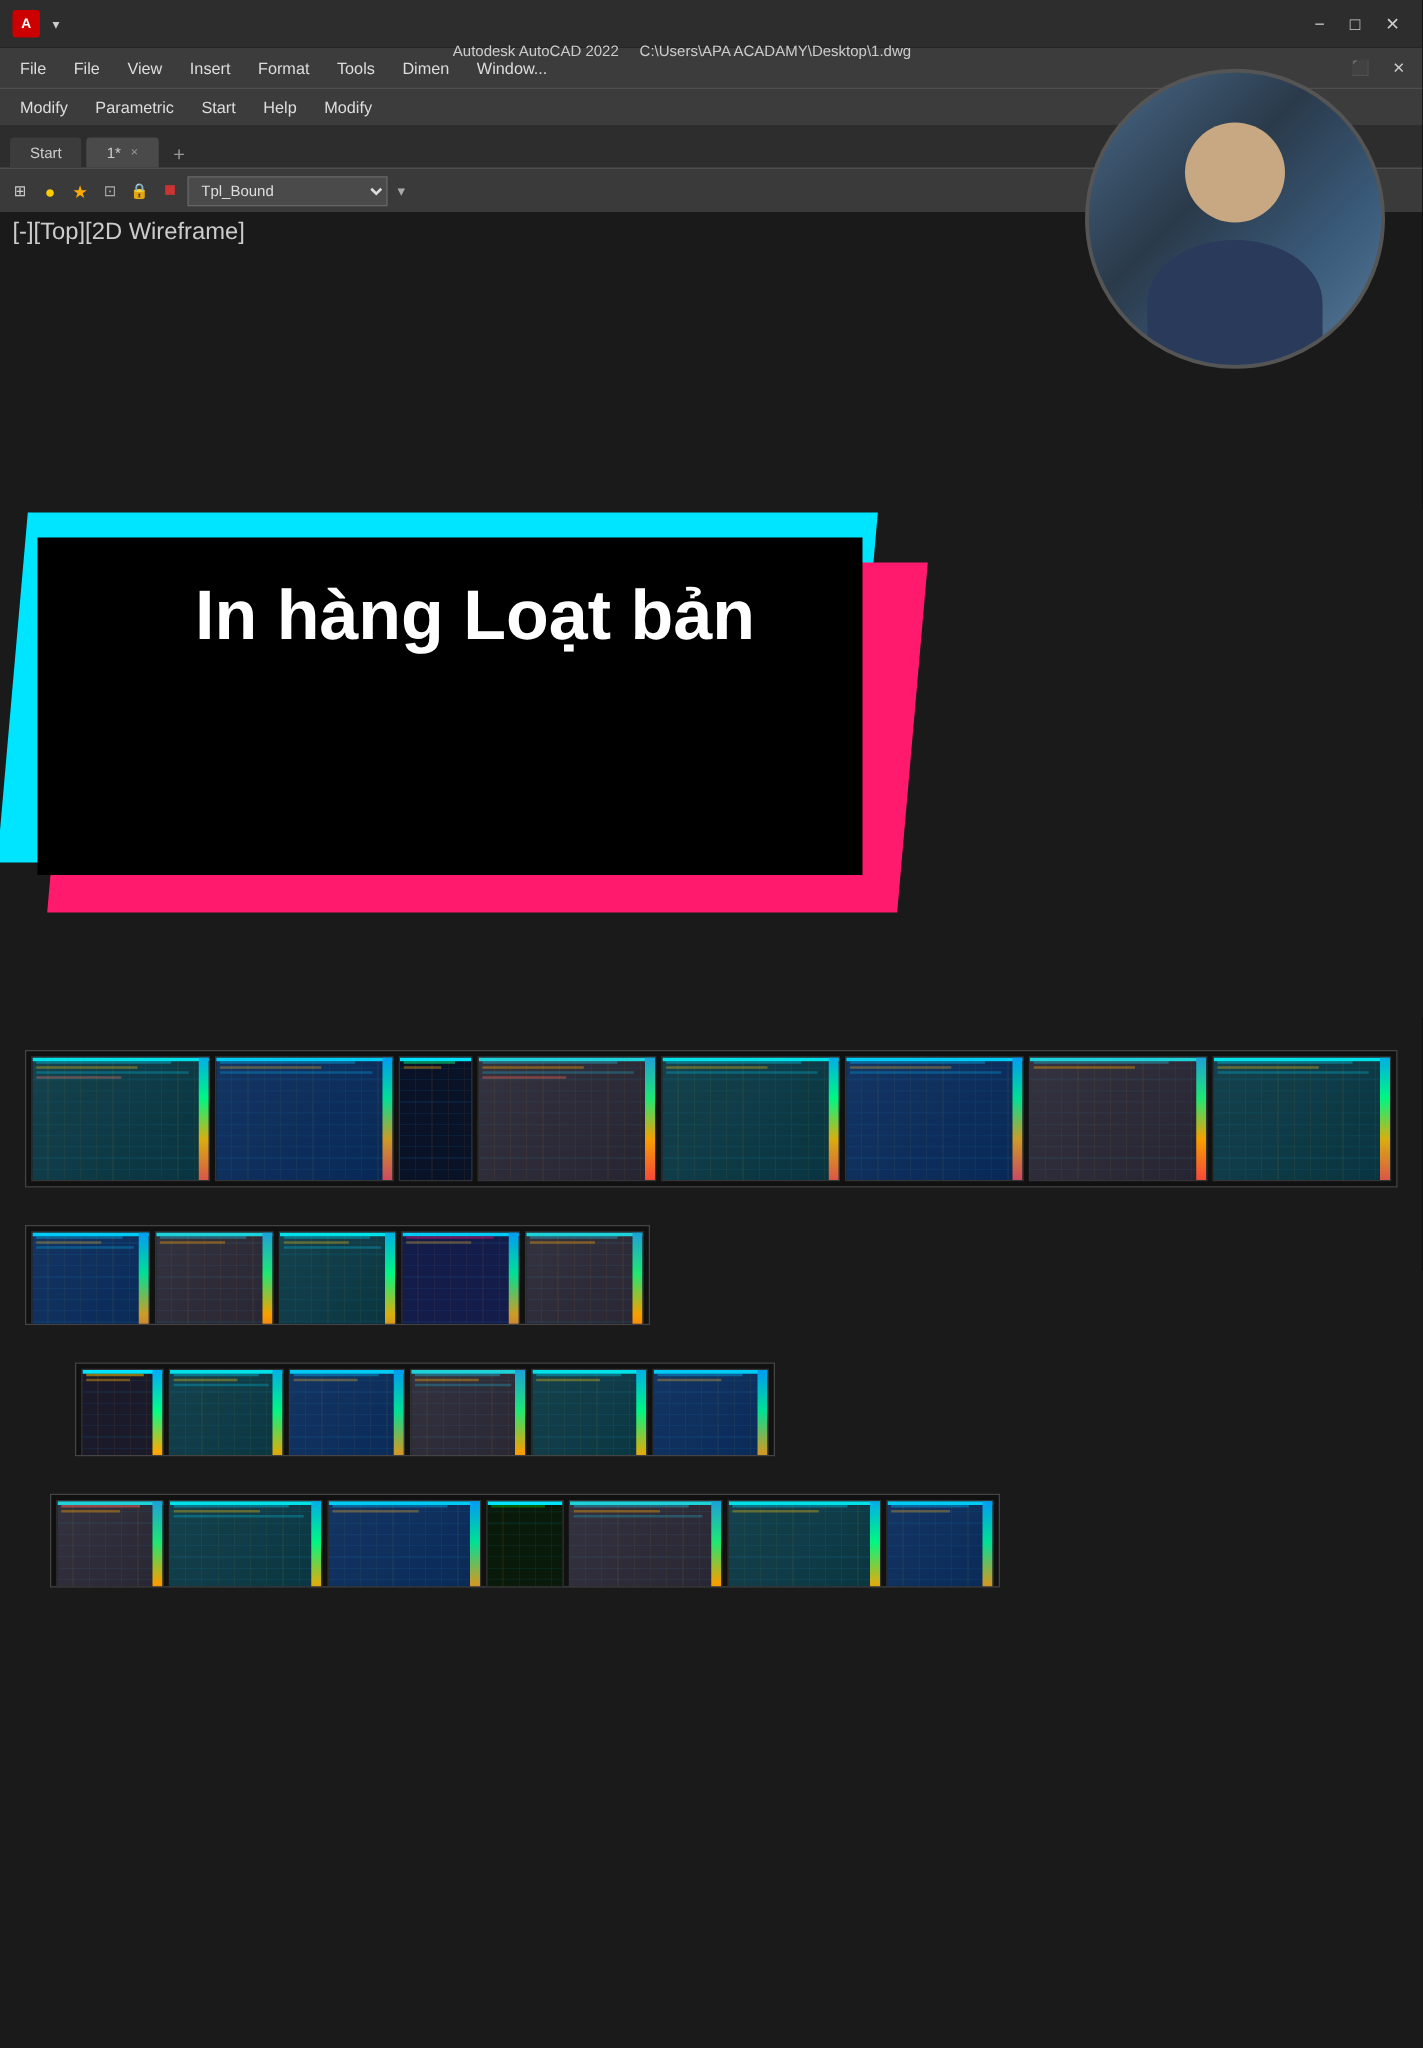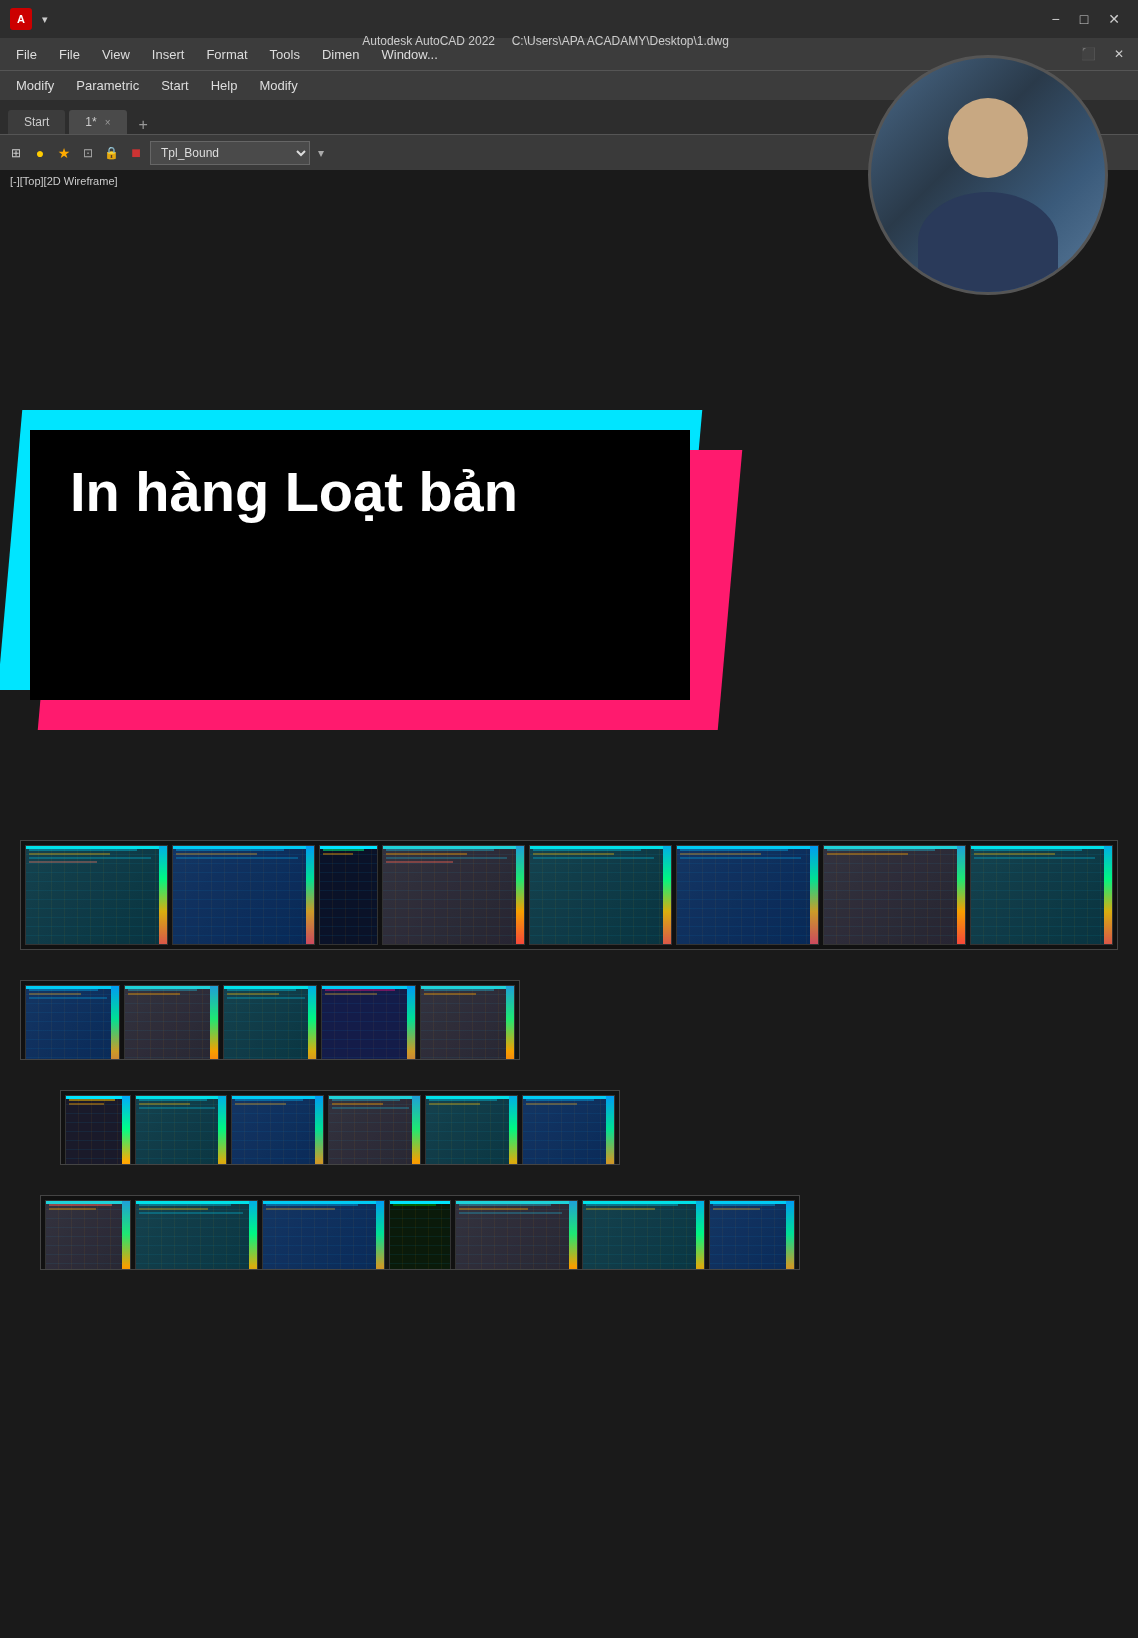--- a/index.html
+++ b/index.html
@@ -168,21 +168,21 @@
       width: 160px;
       height: 24px;
     }
 
     
     .viewport-info {
       position: absolute;
       top: 175px;
       left: 10px;
       color: #ccc;
-      font-size: 11px;
+      font-size: 19px;
       z-index: 5;
       text-align: center;
     }
 
     
     .main-canvas {
       background: #1a1a1a;
       position: absolute;
       top: 170px;
       left: 0;
@@ -241,20 +241,21 @@
       transform: translateX(-50%);
     }
 
     
     .banner-container {
       position: absolute;
       top: 430px;
       left: 30px;
       width: 700px;
       z-index: 10;
+      text-align: center;
     }
 
     .banner-bg-cyan {
       position: absolute;
       top: -20px;
       left: -20px;
       width: 680px;
       height: 280px;
       background: #00e5ff;
       transform: skewX(-5deg);

